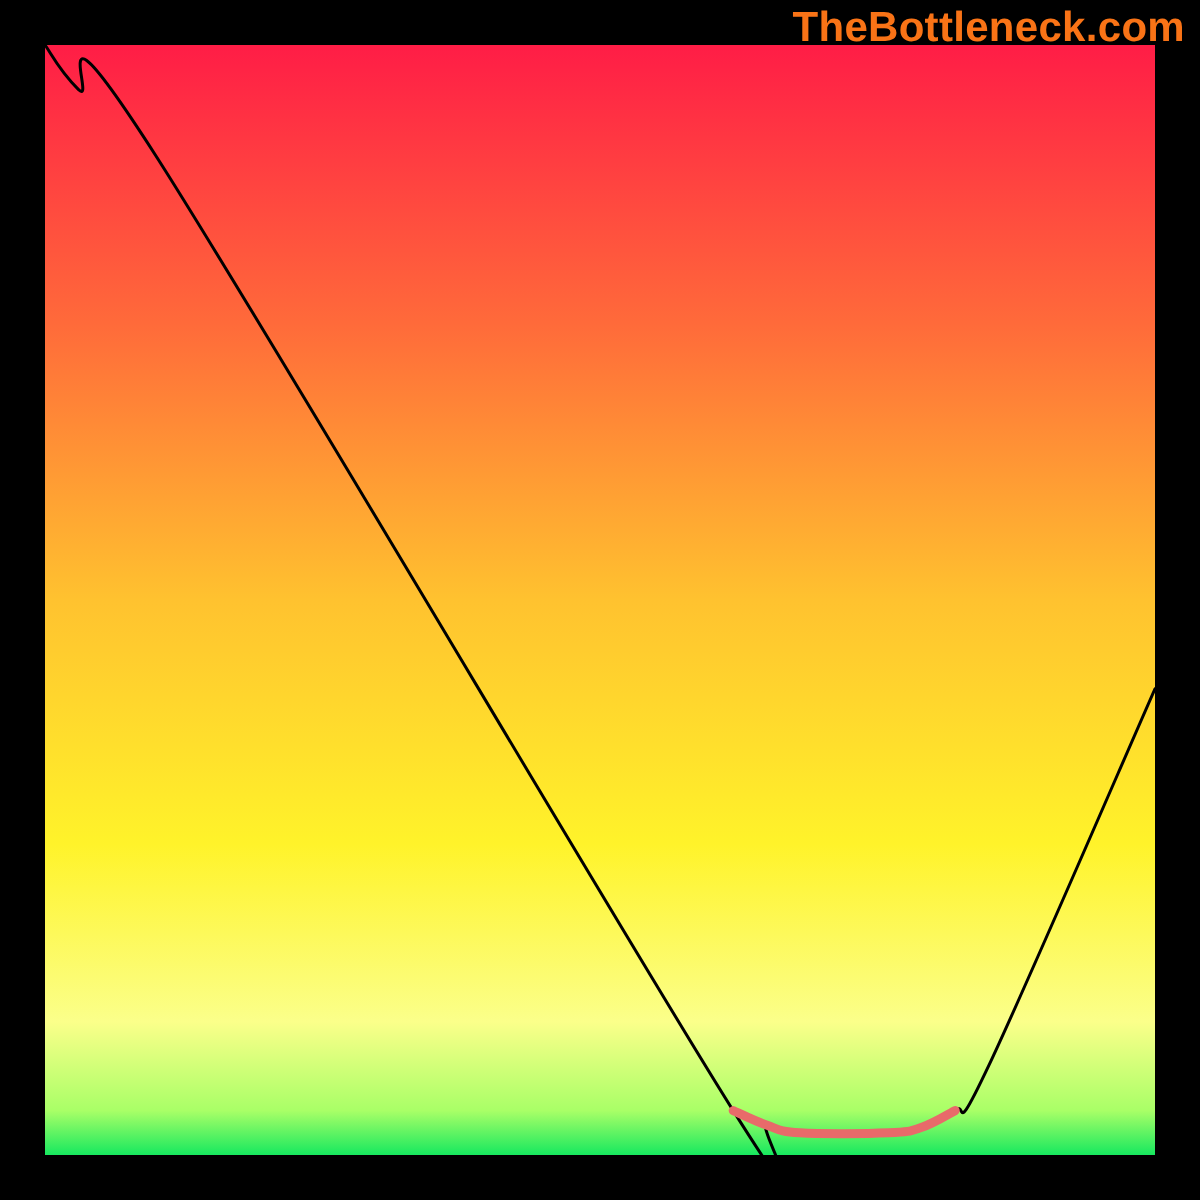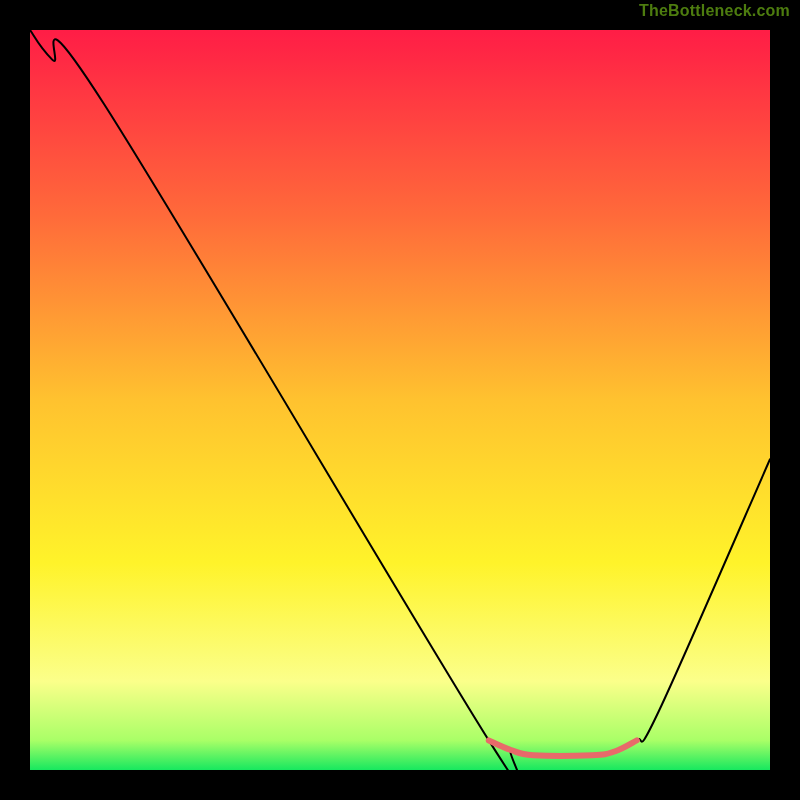--- a/index.html
+++ b/index.html
@@ -14,22 +14,22 @@
   .frame {
     position: relative;
     width: 800px;
     height: 800px;
     background: #000;
   }
   .watermark {
     position: absolute;
     top: 2px;
     right: 10px;
-    color: #4d7c0f;
-    font-size: 16px;
+    color: #f97316;
+    font-size: 28px;
     font-weight: 600;
     letter-spacing: 0.2px;
     z-index: 5;
   }
   .plot {
     position: absolute;
     left: 30px;
     top: 30px;
     width: 740px;
     height: 740px;

